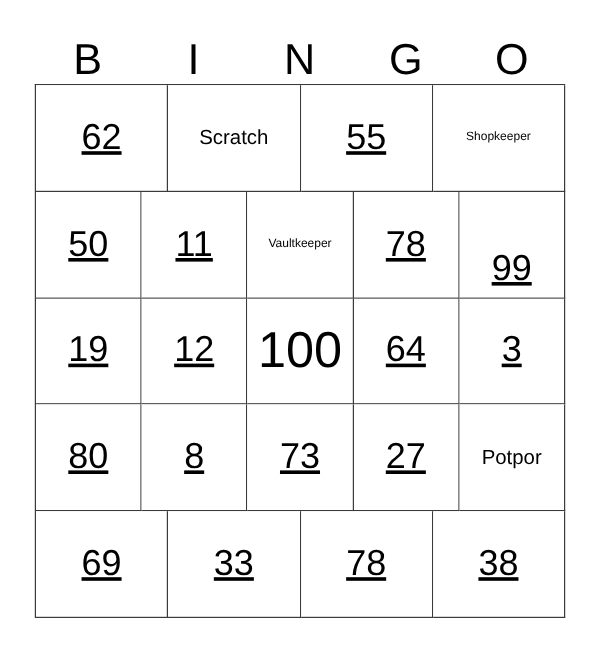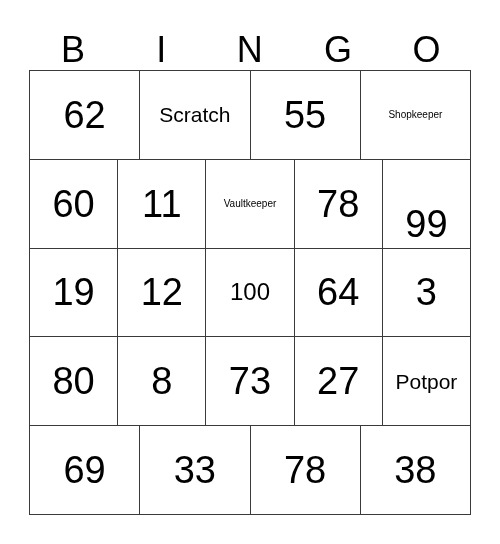--- a/index.html
+++ b/index.html
@@ -69,23 +69,23 @@
   }
   .cell-text {
     display: block;
     text-align: center;
     white-space: nowrap;
     line-height: 1;
     font-weight: 400;
   }
 
   
-  .size-num      { font-size: 38px; }
-  .size-num-wide { font-size: 24px; }
-  .size-word-l   { font-size: 21px; }
+  .size-num      { font-size: 30px; text-decoration: underline; }
+  .size-num-wide { font-size: 42px; }
+  .size-word-l   { font-size: 17px; }
   .size-word-m   { font-size: 10px; }
 </style>
 </head>
 <body>
 
 <div id="bingo-card">
 
   <div class="header-row">
       <div class="header-cell">B</div>
       <div class="header-cell">I</div>
@@ -104,21 +104,21 @@
         </div>
         <div class="cell">
           <span class="cell-text size-num" style="white-space: nowrap;">55</span>
         </div>
         <div class="cell">
           <span class="cell-text size-word-m" style="white-space: nowrap;">Shopkeeper</span>
         </div>
       </div>
       <div class="grid-row">
         <div class="cell">
-          <span class="cell-text size-num" style="white-space: nowrap;">60</span>
+          <span class="cell-text size-num" style="white-space: nowrap;">50</span>
         </div>
         <div class="cell">
           <span class="cell-text size-num" style="white-space: nowrap;">11</span>
         </div>
         <div class="cell">
           <span class="cell-text size-word-m" style="white-space: nowrap;">Vaultkeeper</span>
         </div>
         <div class="cell">
           <span class="cell-text size-num" style="white-space: nowrap;">78</span>
         </div>

